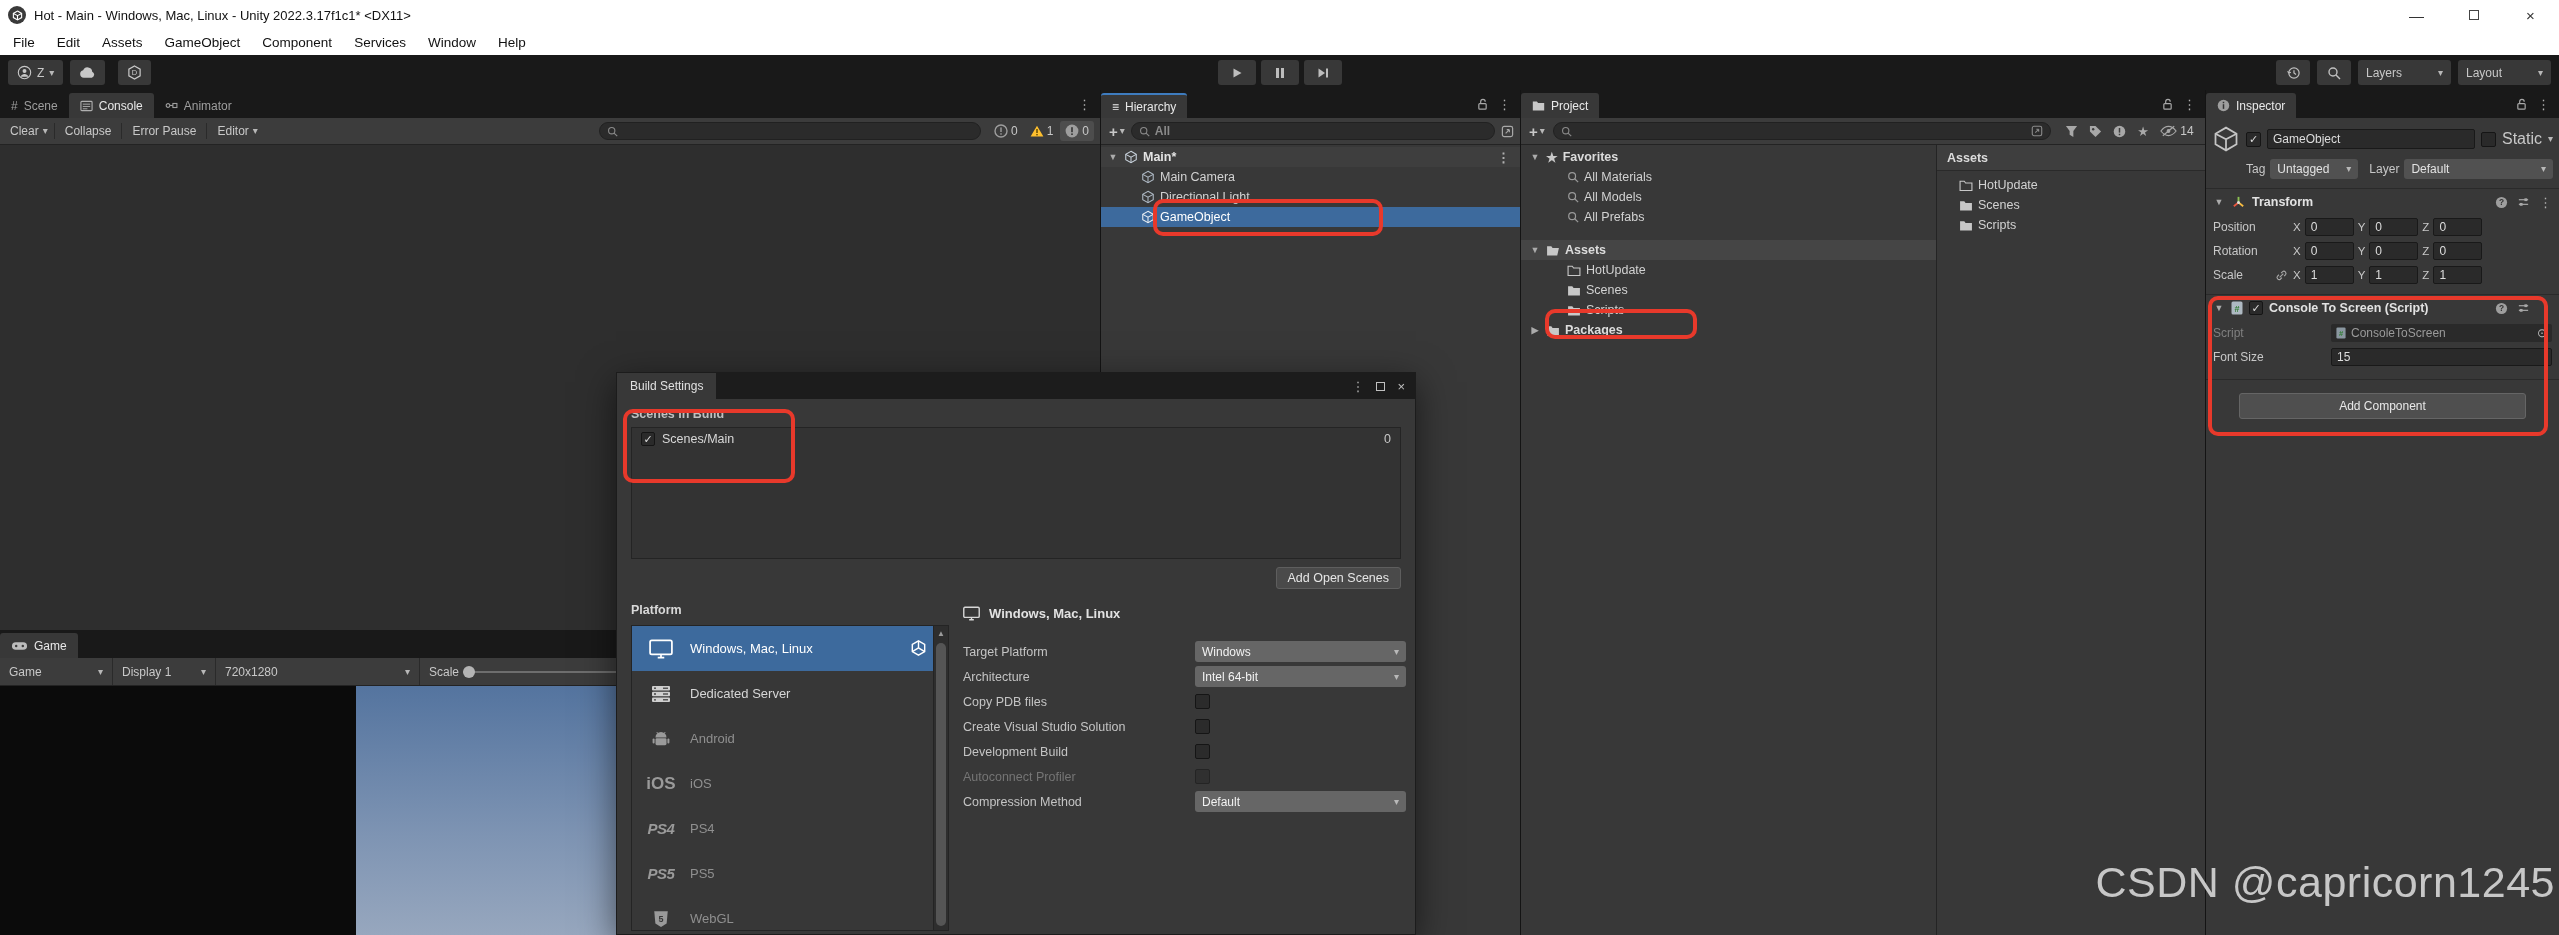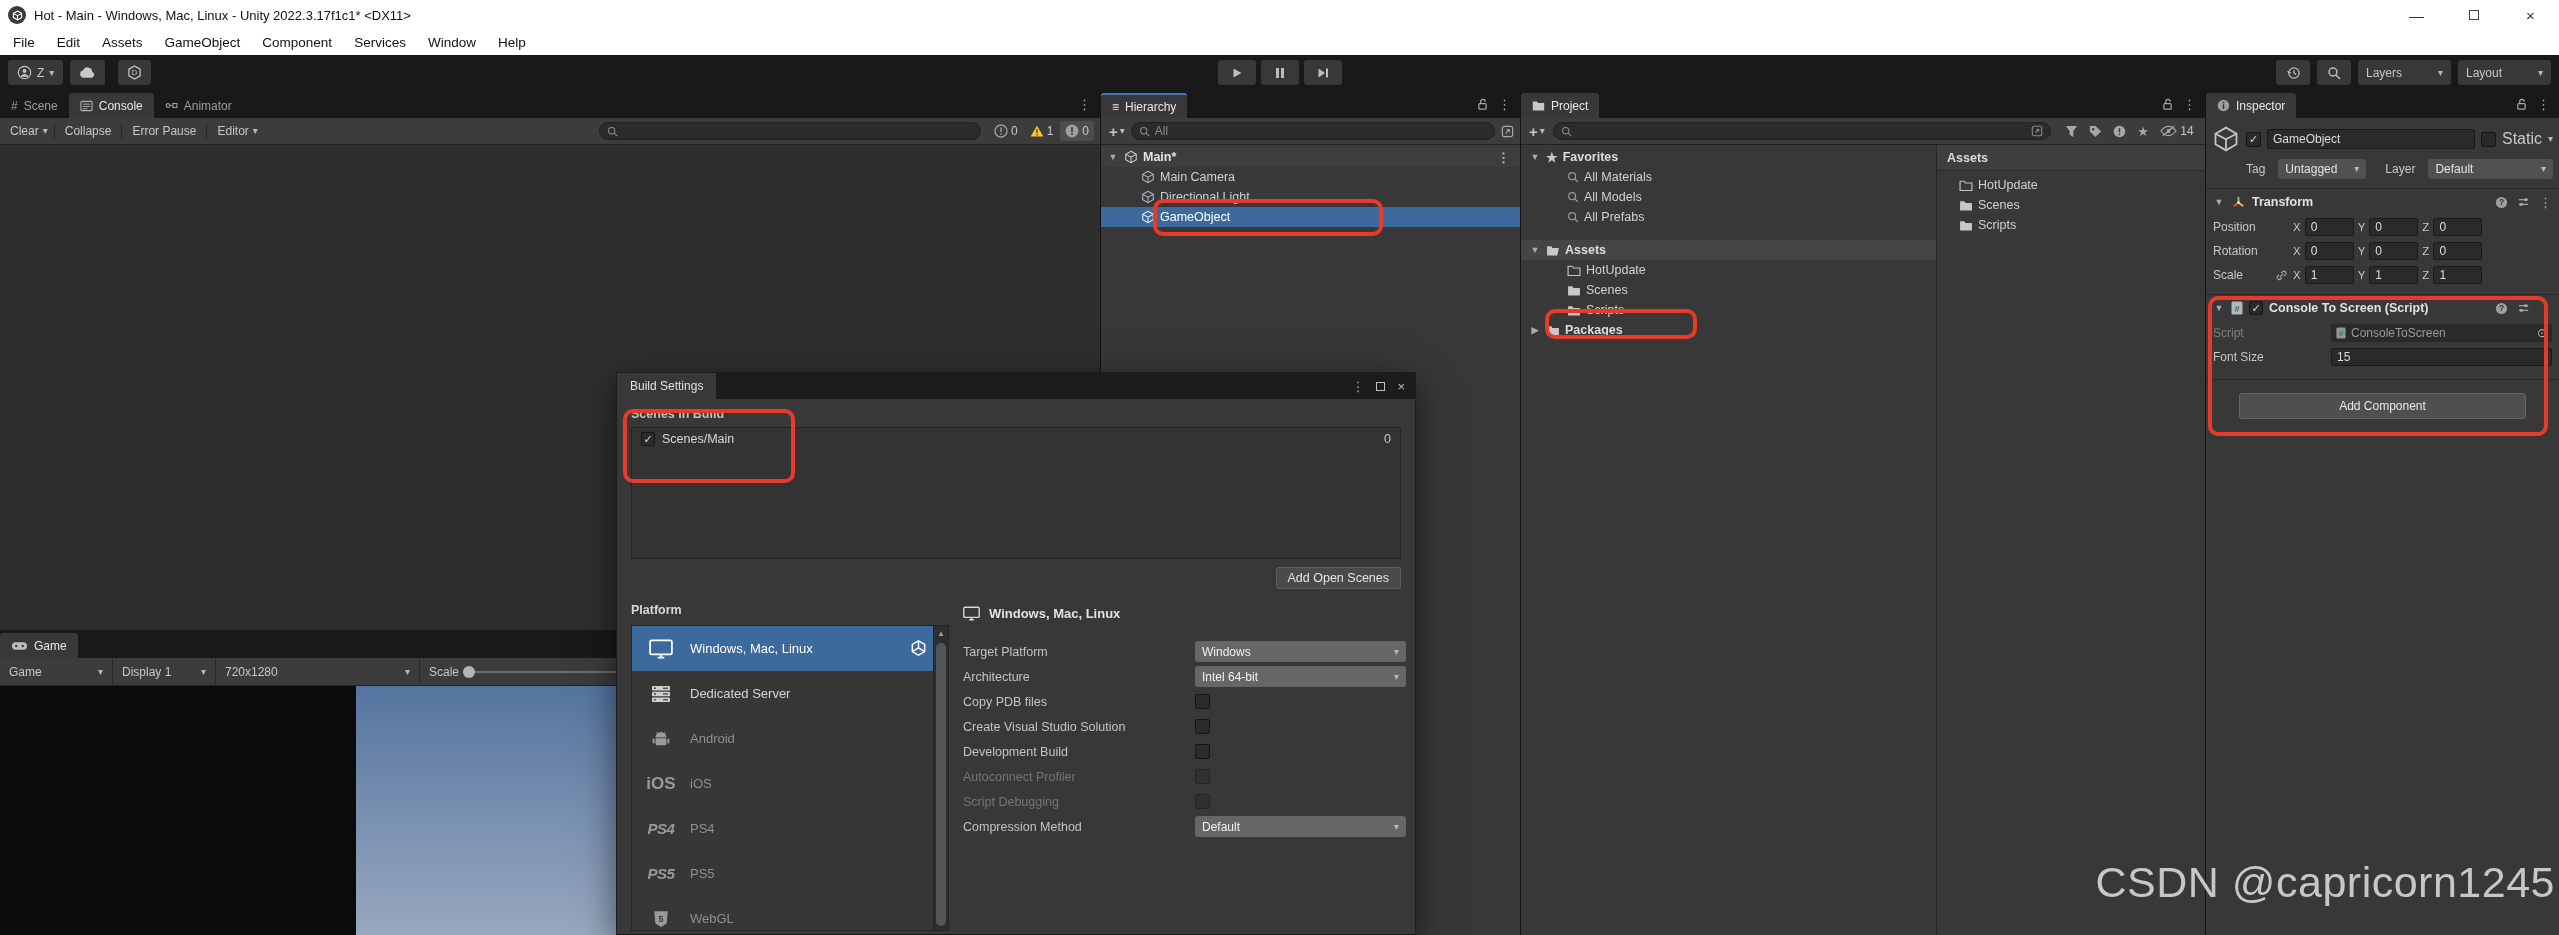--- a/index.html
+++ b/index.html
@@ -32,21 +32,21 @@
   .panel { position:absolute; top:90px; height:845px; background:#383838; border-left:1px solid #141414; }
   .tabstrip { height:28px; background:#191919; display:flex; align-items:flex-end; }
   .tab { height:25px; display:flex; align-items:center; gap:6px; padding:0 11px; font-size:12px; color:#9E9E9E; }
   .tab.active { background:#383838; color:#E8E8E8; border-radius:3px 3px 0 0; }
   .tab.active.focused { border-top:2px solid #3E7CBF; }
   .strip-right { margin-left:auto; display:flex; align-items:center; gap:10px; padding:0 9px; height:100%; color:#B0B0B0; }
   .kebab { font-size:13px; color:#B0B0B0; }
   .ptoolbar { height:27px; background:#3C3C3C; border-bottom:1px solid #232323; display:flex; align-items:center; padding:0 6px; font-size:12px; color:#C8C8C8; }
   .vdiv { width:1px; height:16px; background:#2A2A2A; margin:0 6px; }
   .searchfield { height:18px; background:#2B2B2B; border:1px solid #212121; border-radius:9px; display:flex; align-items:center; padding:0 7px; gap:5px; }
-  .searchfield input { background:transparent; border:none; outline:none; color:#CCC; font-size:12px; width:100%; font-family:inherit; }
+  .searchfield input { background:transparent; border:none; outline:none; color:#CCC; font-size:12px; width:100%; font-family:inherit;font-weight:bold; }
   .searchfield input::placeholder { color:#8A8A8A; }
 
   .row { height:20px; display:flex; align-items:center; gap:5px; font-size:12.5px; color:#D2D2D2; }
   .fold { width:12px; text-align:center; font-size:9px; color:#ABABAB; flex:none; }
 
   .annot { position:absolute; border:4px solid #E8392B; border-radius:10px; pointer-events:none; z-index:30; }
 
   
   .console-panel { left:0; width:1100px; height:540px; border-left:none; }
   .console-body { height:485px; background:#2E2E2E; }
@@ -79,21 +79,21 @@
   .p-hl { background:#454545; }
   .assets-col { position:absolute; left:415px; top:0; right:0; bottom:0; border-left:1px solid #242424; }
   .assets-hdr { height:26px; background:#3E3E3E; border-bottom:1px solid #2A2A2A; display:flex; align-items:center; padding-left:10px; font-weight:bold; font-size:12.5px; color:#DCDCDC; }
   .a-item { padding-left:22px; }
   .ic-btn { width:24px; height:21px; display:flex; align-items:center; justify-content:center; flex:none; }
 
   
   .inspector-panel { left:2205px; width:354px; }
   .insp-head { padding:6px 6px 0 6px; }
   .insp-row1 { height:30px; display:flex; align-items:center; gap:6px; }
-  .insp-row2 { height:24px; margin-top:3px; display:flex; align-items:center; gap:13px; font-size:12px; color:#C8C8C8; }
+  .insp-row2 { height:24px; margin-top:3px; display:flex; align-items:center; gap:5px; font-size:12px; color:#C8C8C8; }
   .checkbox { width:15px; height:15px; background:#2A2A2A; border:1px solid #151515; border-radius:2px; display:flex; align-items:center; justify-content:center; color:#DDD; font-size:11px; flex:none; }
   .checkbox.small { width:14px; height:14px; }
   .textfield { height:20px; background:#2A2A2A; border:1px solid #191919; border-radius:2px; color:#DDD; font-size:12px; padding:0 5px; font-family:inherit; outline:none; }
   .dd { height:20px; background:#515151; border-radius:3px; display:flex; align-items:center; justify-content:space-between; padding:0 7px; font-size:12px; color:#E2E2E2; gap:6px; }
   .hdiv { border-top:1px solid #2A2A2A; margin-top:7px; }
   .comp-hdr { height:26px; display:flex; align-items:center; gap:6px; padding:0 7px; font-size:12.5px; }
   .comp-hdr .ctitle { font-weight:bold; color:#E2E2E2; }
   .comp-hdr .rightico { margin-left:auto; display:flex; align-items:center; gap:9px; }
   .t-row { height:24px; display:flex; align-items:center; padding:0 7px; font-size:12px; color:#C8C8C8; }
   .t-label { width:62px; flex:none; }
@@ -966,24 +966,20 @@
             <span class="checkbox"></span>
           </div>
           <div class="set-row">
             <span class="lbl">Development Build</span>
             <span class="checkbox"></span>
           </div>
           <div class="set-row dis">
             <span class="lbl">Autoconnect Profiler</span>
             <span class="checkbox"></span>
           </div>
-          <div class="set-row dis">
-            <span class="lbl">Script Debugging</span>
-            <span class="checkbox"></span>
-          </div>
           <div class="set-row">
             <span class="lbl">Compression Method</span>
             <div class="dd">
                 <span>Default</span>
                 <span class="caret">▾</span>
               </div>
           </div>
         </div>
       </div>
     </div>

